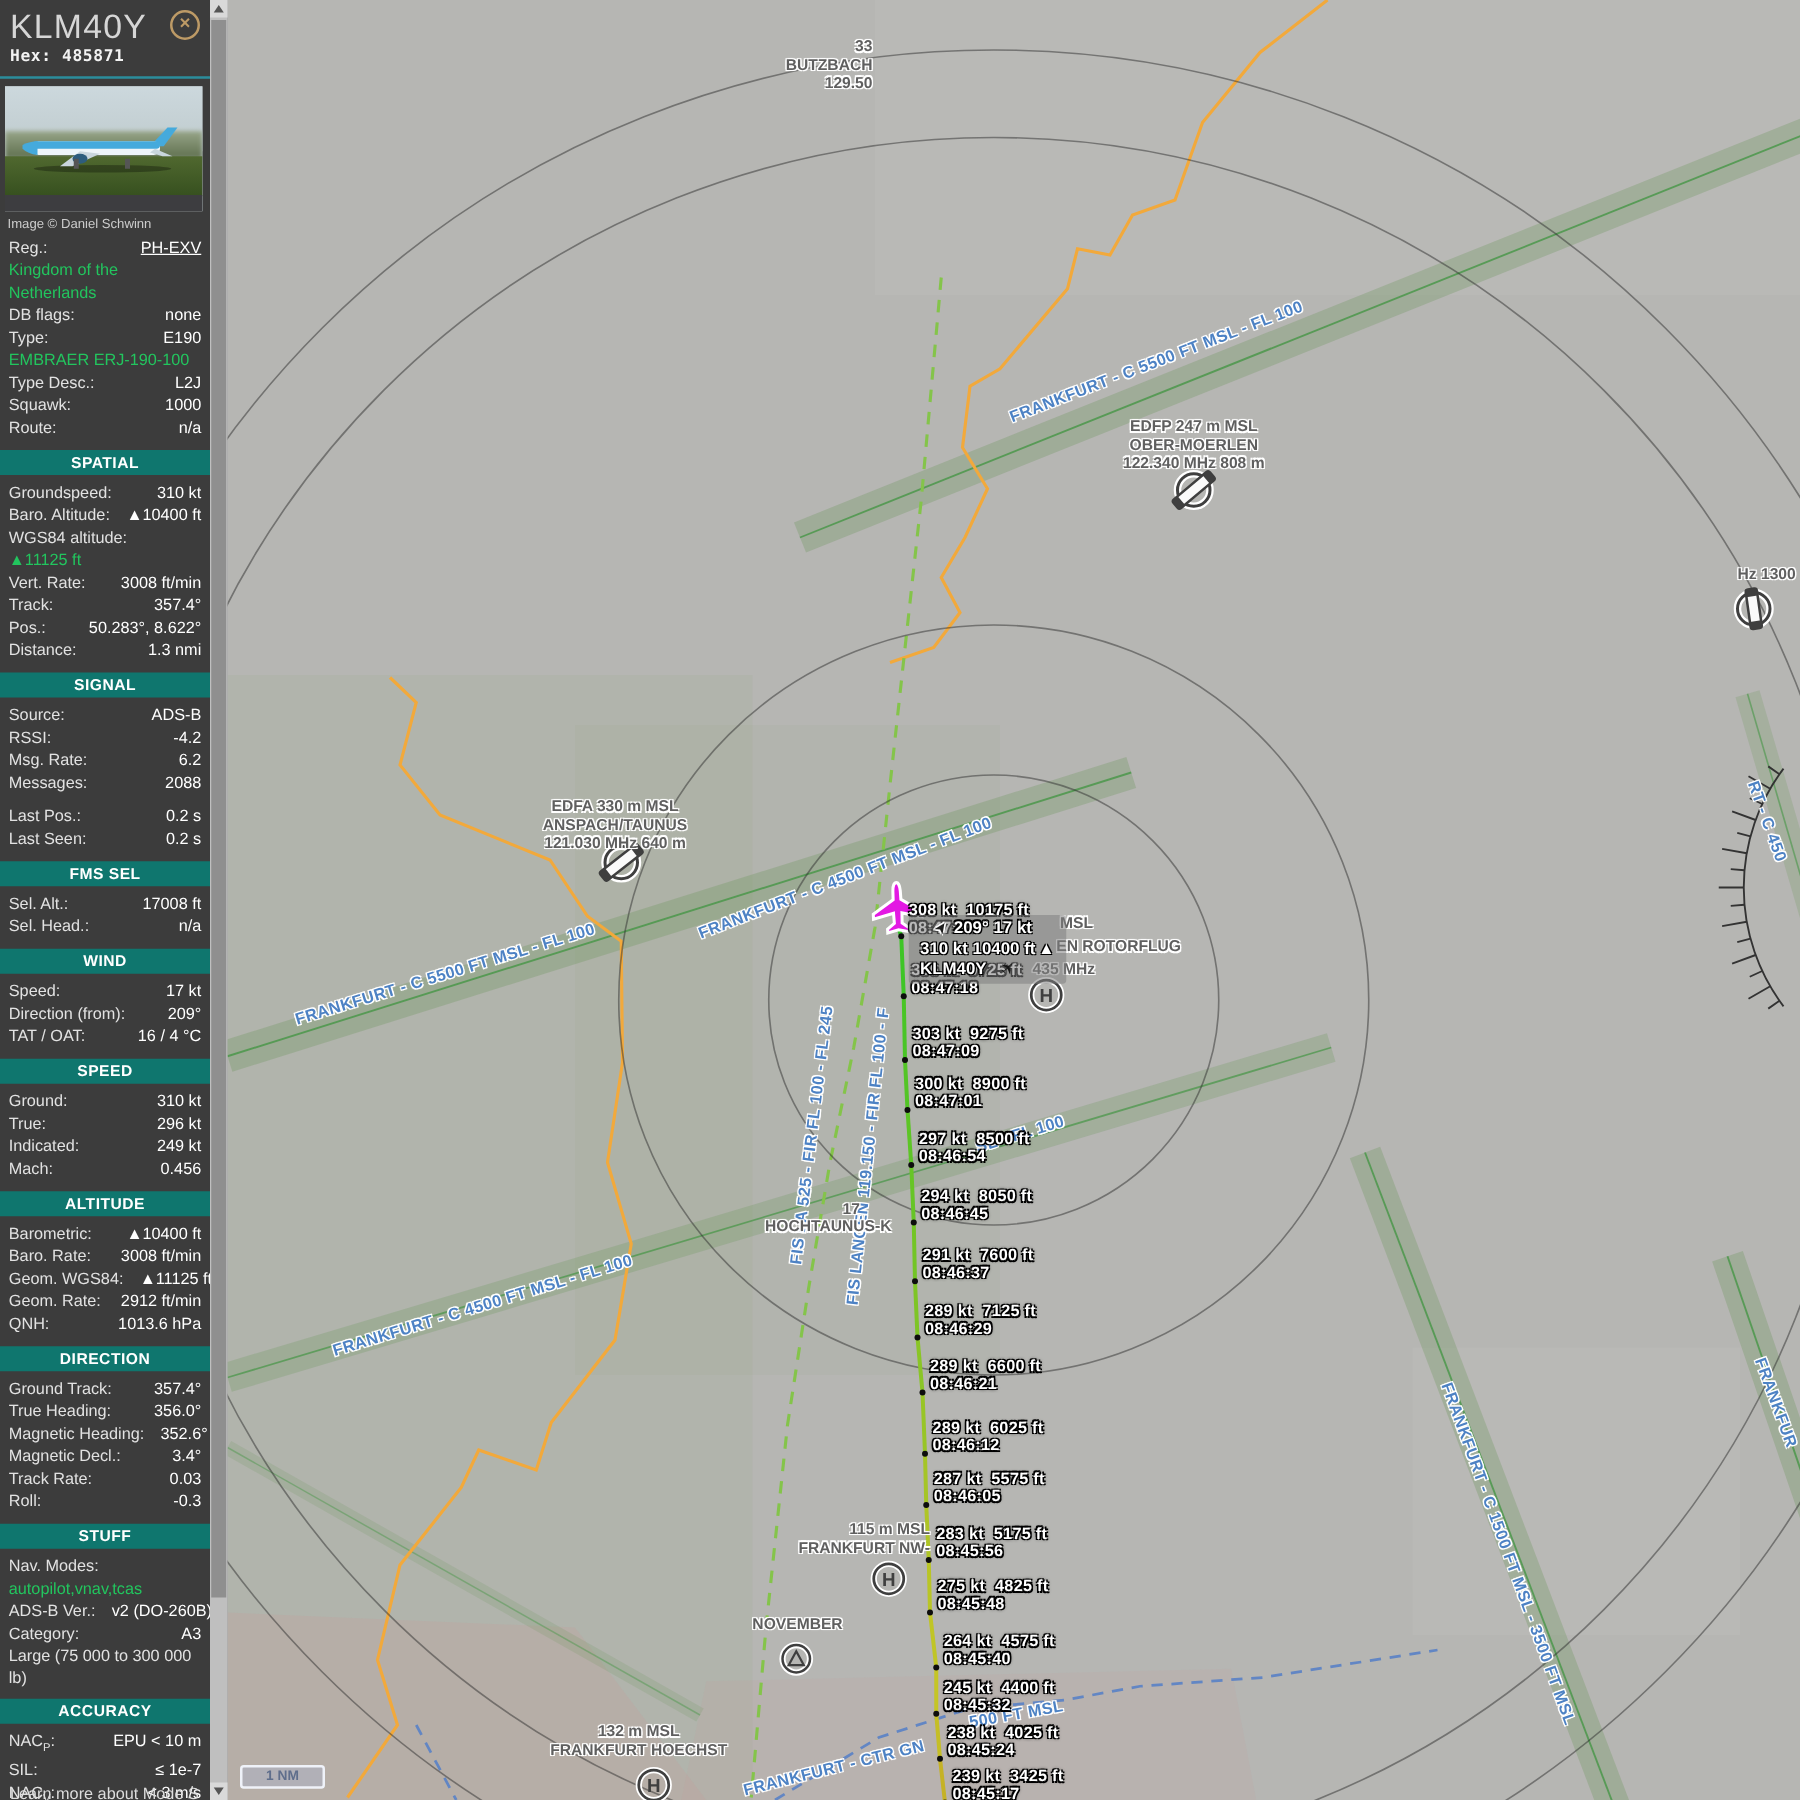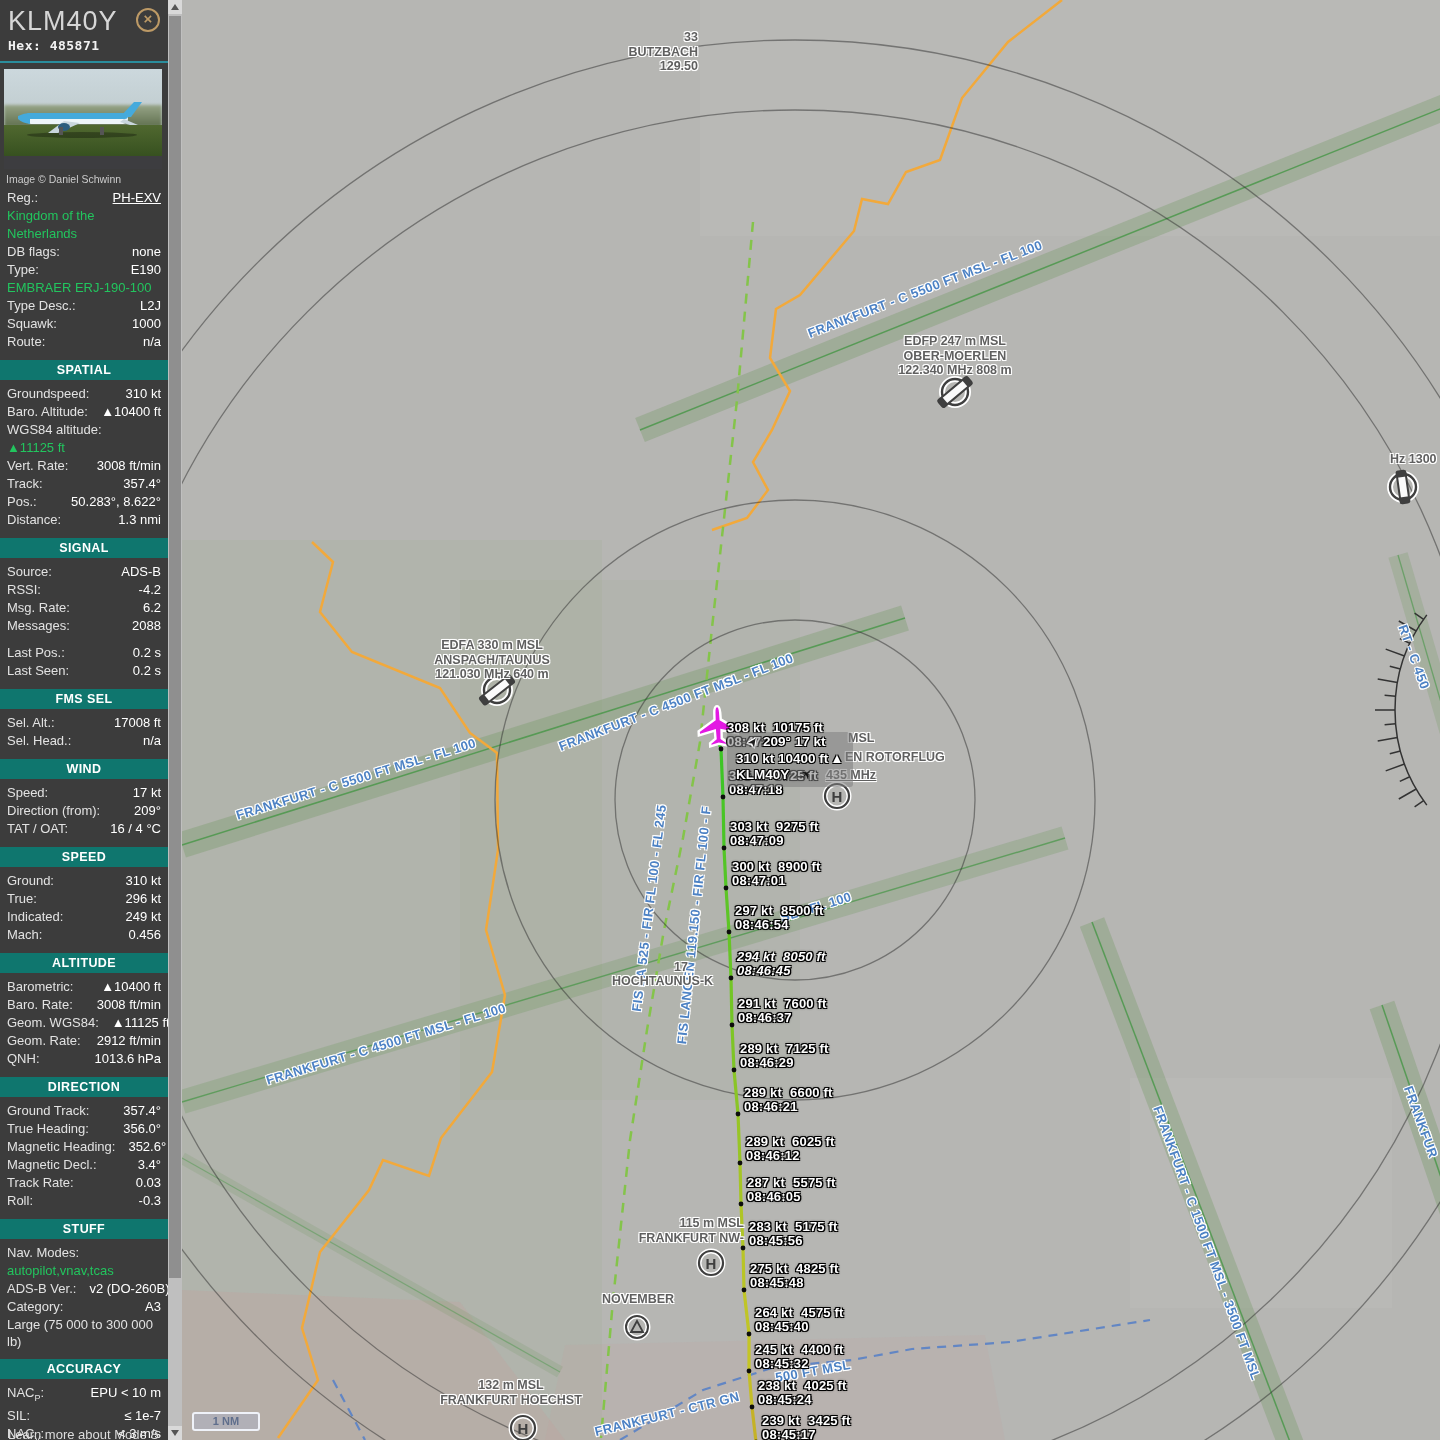--- a/index.html
+++ b/index.html
@@ -252,21 +252,21 @@
         <div>EDFA 330 m MSL</div>
         <div>ANSPACH/TAUNUS</div>
         <div>121.030 MHz 640 m</div>
       </div>
       <div class="map-label" style="left: 848px; top: 731px; text-align: left;">
         <div>MSL</div>
       </div>
       <div class="map-label" style="left: 845px; top: 750px; text-align: left;">
         <div>EN ROTORFLUG</div>
       </div>
-      <div class="map-label" style="left: 826px; top: 768px; text-align: left; text-decoration: underline;">
+      <div class="map-label" style="left: 826px; top: 768px; text-align: left;">
         <div>435 MHz</div>
       </div>
       <div class="map-label" style="left: 688px; top: 960px; text-align: right; transform: translateX(-100%);">
         <div>17</div>
       </div>
       <div class="map-label" style="left: 612px; top: 974px; text-align: left;">
         <div>HOCHTAUNUS-K</div>
       </div>
       <div class="map-label" style="left: 744px; top: 1216px; text-align: right; transform: translateX(-100%);">
         <div>115 m MSL</div>
@@ -307,21 +307,21 @@
         <div>08:47:09</div>
       </div>
       <div class="trail-label" style="left: 732px; top: 860px;">
         <div><span class="spd">300 kt</span><span>8900 ft</span></div>
         <div>08:47:01</div>
       </div>
       <div class="trail-label" style="left: 735px; top: 904px;">
         <div><span class="spd">297 kt</span><span>8500 ft</span></div>
         <div>08:46:54</div>
       </div>
-      <div class="trail-label" style="left: 737px; top: 950px; font-style: italic;">
+      <div class="trail-label" style="left: 737px; top: 950px;">
         <div><span class="spd">294 kt</span><span>8050 ft</span></div>
         <div>08:46:45</div>
       </div>
       <div class="trail-label" style="left: 738px; top: 997px;">
         <div><span class="spd">291 kt</span><span>7600 ft</span></div>
         <div>08:46:37</div>
       </div>
       <div class="trail-label" style="left: 740px; top: 1042px;">
         <div><span class="spd">289 kt</span><span>7125 ft</span></div>
         <div>08:46:29</div>

